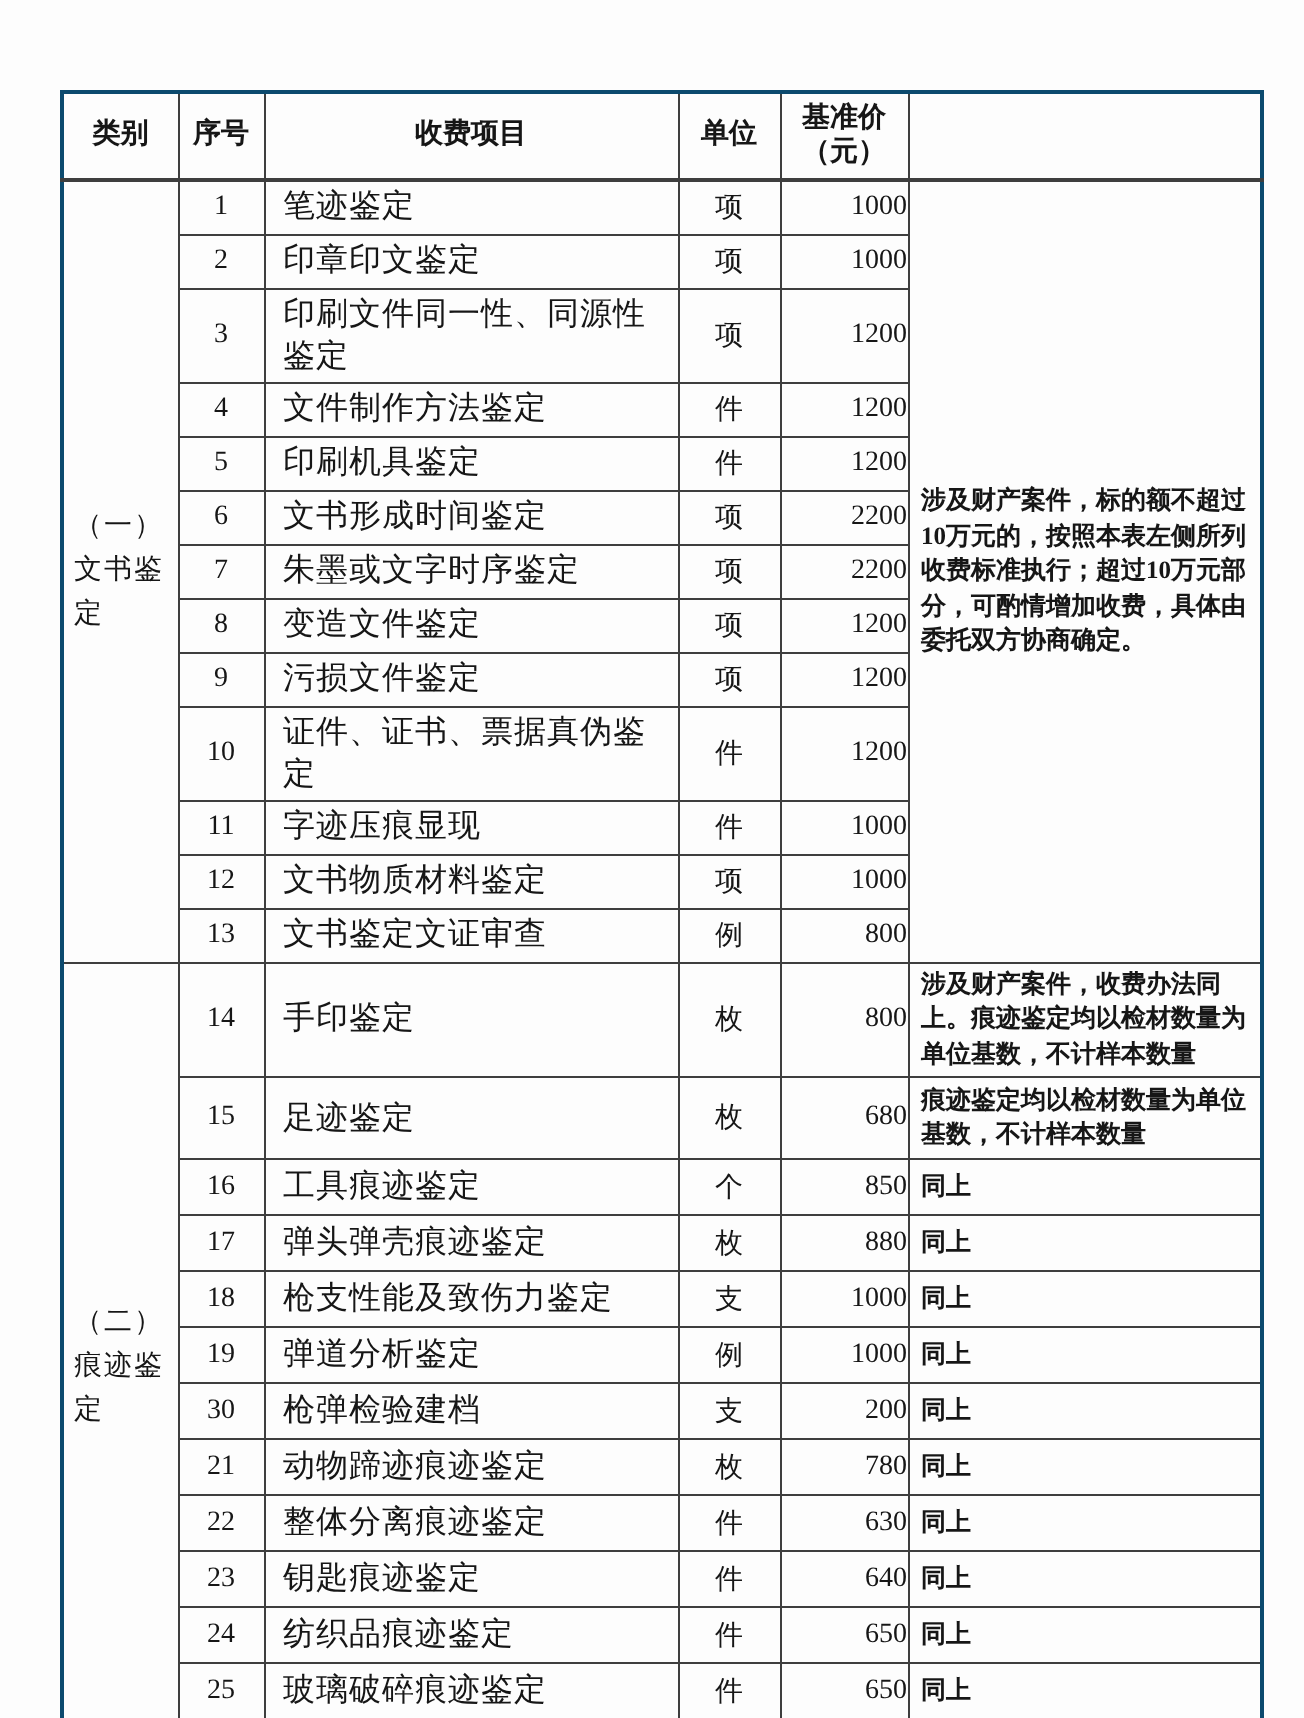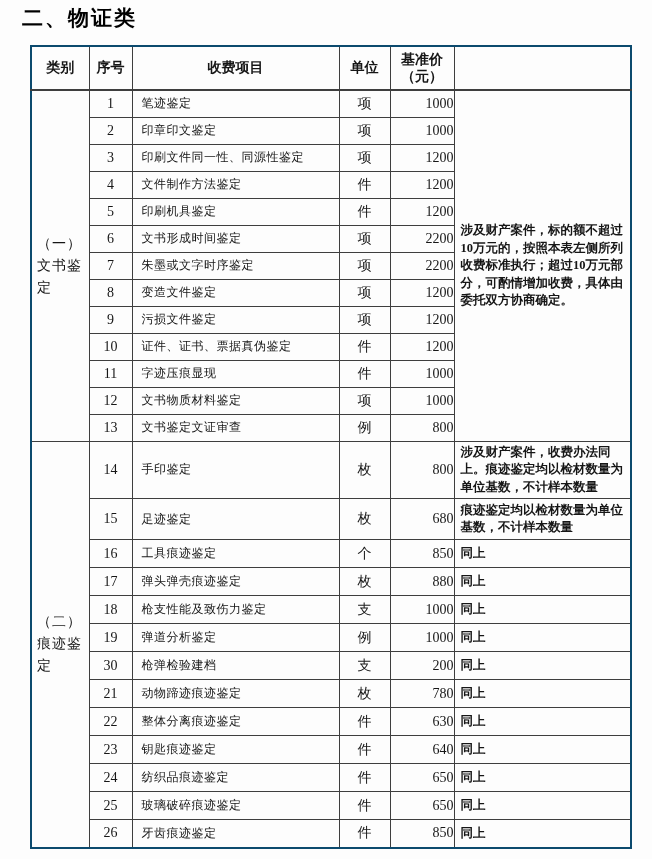--- a/index.html
+++ b/index.html
@@ -28,37 +28,36 @@
     height:42px;font-size:14px;font-weight:bold;
     text-align:center;vertical-align:middle;line-height:1.25;
     border-bottom-width:2px;
   }
   .price-head span{display:block;}
   td.c-cat{
     font-size:14px;text-align:left;vertical-align:middle;
     padding:2px 2px 2px 5px;line-height:1.55;letter-spacing:1px;margin-left:44px;
   }
   td.c-serial{text-align:center;vertical-align:middle;font-size:14px;}
-  td.c-item{text-align:left;vertical-align:middle;font-size:12px;padding:2px 4px 2px 9px;letter-spacing:0.5px;}
+  td.c-item{text-align:left;vertical-align:middle;font-size:16px;padding:2px 4px 2px 9px;letter-spacing:0.5px;}
   td.c-unit{text-align:center;vertical-align:middle;font-size:14px;}
   td.c-price{text-align:right;vertical-align:middle;font-size:14px;}
   td.c-remark{
     font-size:12.5px;line-height:1.4;text-align:left;
     vertical-align:middle;padding:2px 3px 2px 6px;font-weight:bold;
   }
   tr.h27{height:27px;}
   tr.h56{height:56px;}
   tr.h41{height:41px;}
   tr.h28{height:28px;padding-left:44px;}
 </style>
 </head>
 <body>
 
 <div class="page">
-  <div class="title">二、物证类</div>
 
   <table class="fee">
     <colgroup>
       <col style="width:58px">
         <col style="width:43px">
         <col style="width:207px">
       <col style="width:51px">
         <col style="width:64px">
         <col style="width:177px">
     </colgroup>

